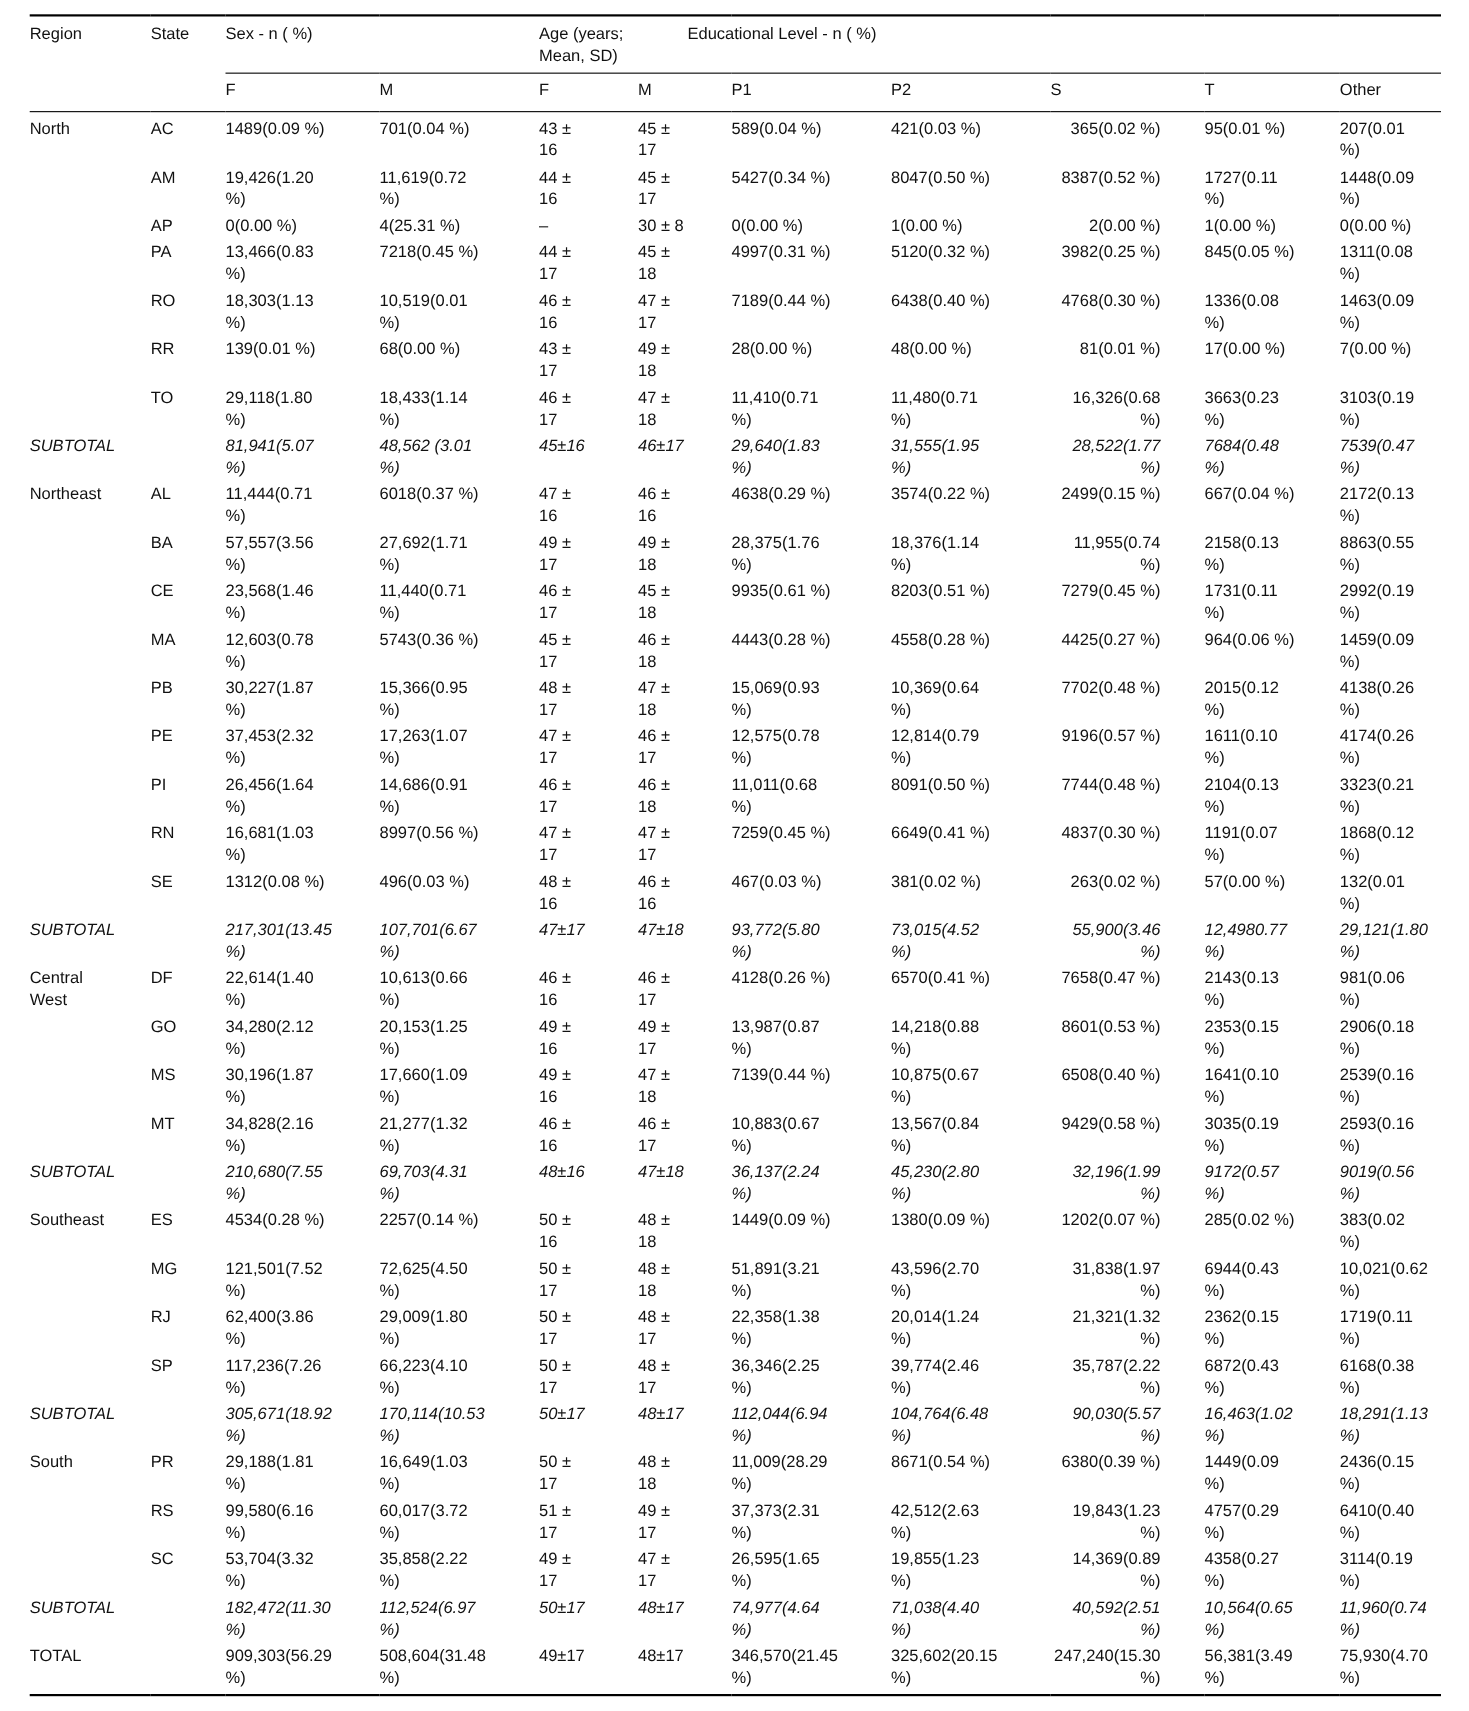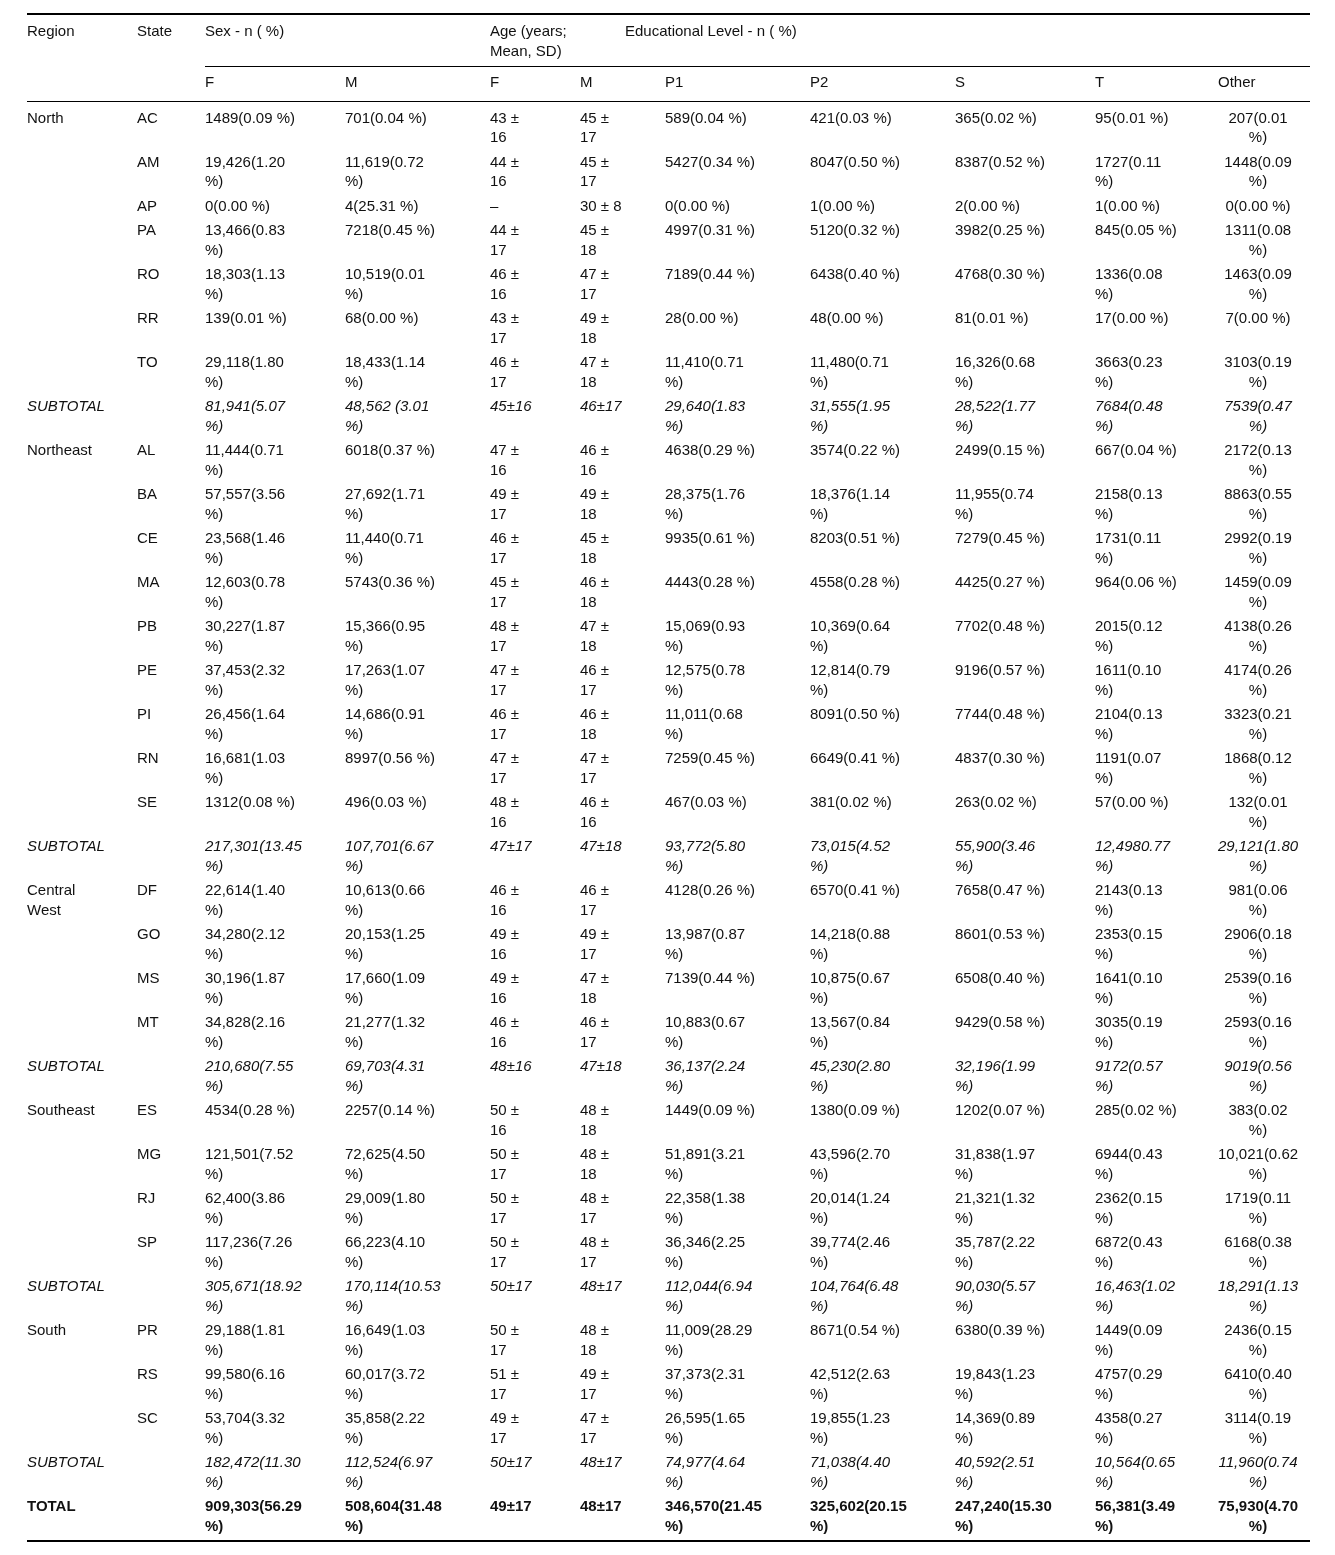--- a/index.html
+++ b/index.html
@@ -55,26 +55,26 @@
     word-wrap: normal;
   }
   tbody td:nth-child(1)  { padding-right: 28px; }
   tbody td:nth-child(2)  { padding-right: 20px; }
   tbody td:nth-child(3)  { padding-right: 40px; }
   tbody td:nth-child(4)  { padding-right: 45px; }
   tbody td:nth-child(5)  { padding-right: 45px; }
   tbody td:nth-child(6)  { padding-right: 40px; }
   tbody td:nth-child(7)  { padding-right: 45px; }
   tbody td:nth-child(8)  { padding-right: 45px; }
-  tbody td:nth-child(9)  { padding-right: 40px; }
+  tbody td:nth-child(9)  { padding-right: 40px; text-align: right; }
   tbody td:nth-child(10) { padding-right: 38px; }
-  tbody td:nth-child(11) { padding-right: 12px; text-align: center; }
+  tbody td:nth-child(11) { padding-right: 12px; }
 
   tr.subtotal { font-style: italic; }
-  tr.total    { font-weight: bold; }
+  tr.total    { font-weight: normal; }
   tbody tr:first-child td { padding-top: 6px; }
   tbody tr:last-child td  { padding-bottom: 5px; }
 </style>
 </head>
 <body>
 
 <div class="page">
   <table class="paper-table">
     <colgroup>
       <col class="c1">

